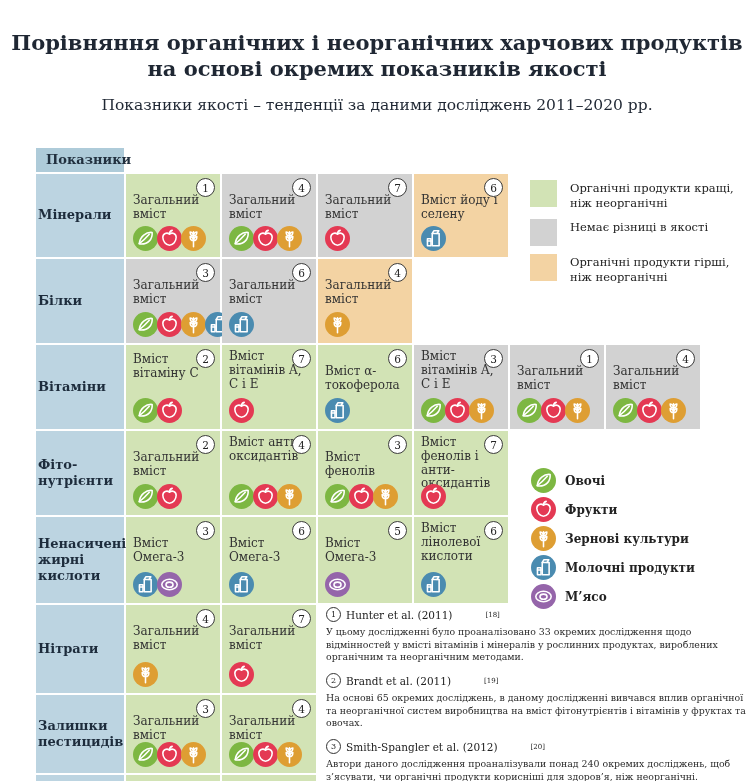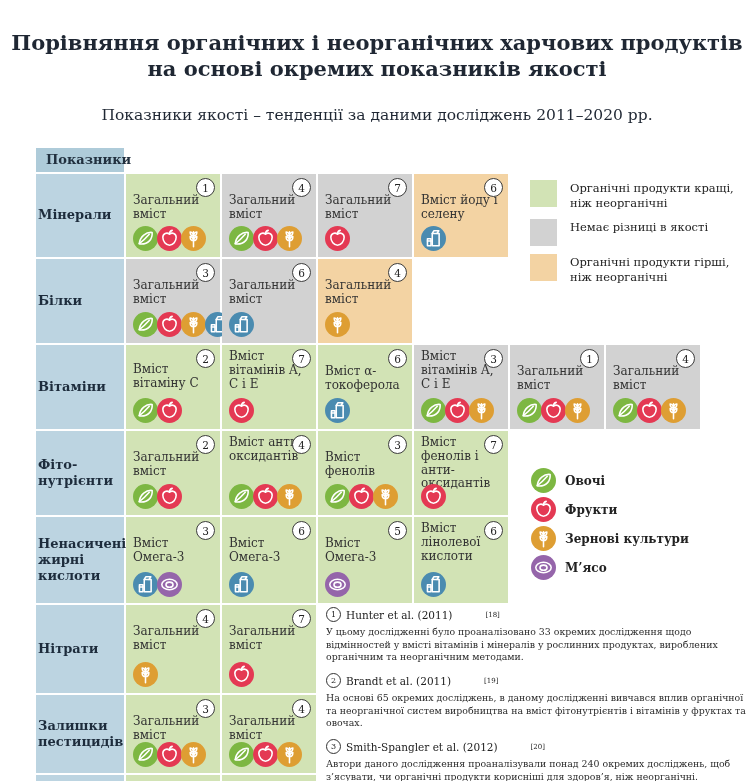--- a/index.html
+++ b/index.html
@@ -6,21 +6,21 @@
   body{
     width:754px;height:781px;position:relative;overflow:hidden;
     background:#ffffff;
     font-family:"DejaVu Serif","Liberation Serif",serif;
   }
   .title{
     position:absolute;top:30px;left:0;width:754px;text-align:center;
     font-size:21px;font-weight:bold;color:#1f2733;line-height:1.25;
   }
   .subtitle{
-    position:absolute;top:106px;left:0;width:754px;text-align:center;
+    position:absolute;top:96px;left:0;width:754px;text-align:center;
     font-size:15.5px;color:#1f2733;
   }
   
   .tbl{position:absolute;left:36px;top:148px;width:680px;height:633px;overflow:hidden;}
   .trow{display:flex;margin-bottom:2px;}
   .hcell{height:24px;line-height:24px;font-size:13px;font-weight:bold;color:#21303f;}
   .hlabel{width:88px;background:#aecbd9;padding-left:10px;box-sizing:border-box;margin-right:2px;}
   .htrend{width:380px;background:#c9c9c9;padding-left:10px;box-sizing:border-box;}
   .rlabel{
     width:88px;flex:0 0 88px;margin-right:2px;background:#bcd4e1;
@@ -270,21 +270,21 @@
             </svg>
           </span>
         </div>
       </div>
   </div>
 
   <div class="trow" style="height:84px;">
     <div class="rlabel">Вітаміни</div>
     <div class="cell better">
         <div class="refbadge">2</div>
-        <div class="ctext" style="margin-top: 13px;">Вміст вітаміну C</div>
+        <div class="ctext" style="margin-top: 3px;">Вміст вітаміну C</div>
         <div class="cicons">
           <span class="picon">
             <svg viewBox="0 0 24 24" width="25" height="25">
               <circle cx="12" cy="12" r="12" fill="#7db742"></circle>
               <g fill="none" stroke="#fff" stroke-width="1.5" stroke-linecap="round" stroke-linejoin="round">
                 <path d="M6 17C6.8 9.8 12.6 5.6 18.4 6.2c.4 6.2-3.6 11.6-11.6 11"></path>
                 <path d="M6 17C9.2 14.6 13 11 15.6 8"></path>
               </g>
             </svg>
           </span>
@@ -801,20 +801,32 @@
             <path d="M12 9.5C12 7.3 10.6 5.9 8.8 5.7c0 2.2 1.4 3.8 3.2 3.8z"></path>
             <path d="M12 9.5c0-2.2 1.4-3.6 3.2-3.8 0 2.2-1.4 3.8-3.2 3.8z"></path>
             <path d="M12 14c0-2.2-1.4-3.6-3.2-3.8 0 2.2 1.4 3.8 3.2 3.8z"></path>
             <path d="M12 14c0-2.2 1.4-3.6 3.2-3.8 0 2.2-1.4 3.8-3.2 3.8z"></path>
           </g>
         </svg></span>
     <span class="li-label">Зернові культури</span>
   </div>
   <div class="li-item">
     <span class="licon"><svg viewBox="0 0 24 24" width="25" height="25">
+          <circle cx="12" cy="12" r="12" fill="#4a8bb0"></circle>
+          <g fill="none" stroke="#fff" stroke-width="1.5" stroke-linecap="round" stroke-linejoin="round">
+            <path d="M10.8 7.2h6.6V19h-6.6z"></path>
+            <path d="M10.8 7.2l1.5-2.6h4.8l-1.7 2.6"></path>
+            <path d="M6.2 12.2h3.4V19H6.2z"></path>
+            <path d="M6.2 14.4h3.4"></path>
+          </g>
+        </svg></span>
+    <span class="li-label">Молочні продукти</span>
+  </div>
+  <div class="li-item">
+    <span class="licon"><svg viewBox="0 0 24 24" width="25" height="25">
           <circle cx="12" cy="12" r="12" fill="#9565aa"></circle>
           <g fill="none" stroke="#fff" stroke-width="1.5" stroke-linecap="round" stroke-linejoin="round">
             <ellipse cx="12" cy="12" rx="7.4" ry="5"></ellipse>
             <path d="M8.6 12.2c0-1.5 1.5-2.5 3.4-2.5s3.4 1 3.4 2.5-1.5 2.5-3.4 2.5-3.4-1-3.4-2.5z"></path>
           </g>
         </svg></span>
     <span class="li-label">М’ясо</span>
   </div>
 </div>
 

